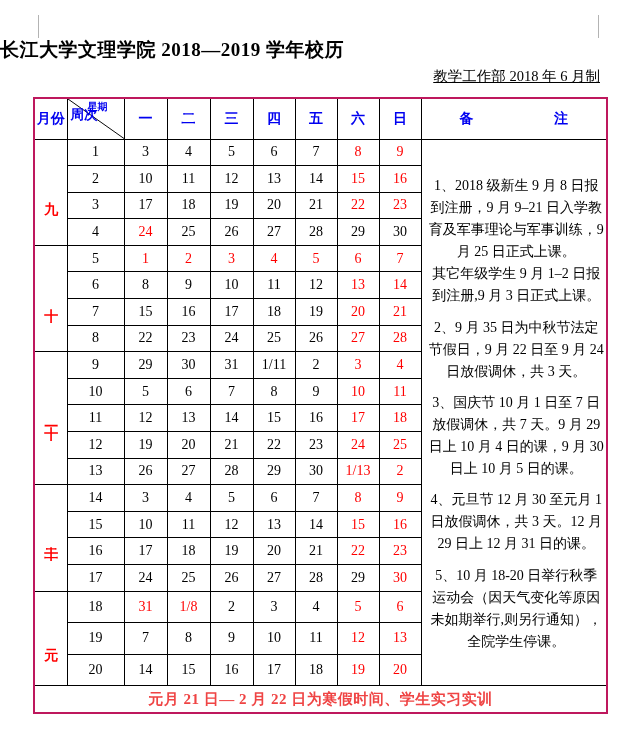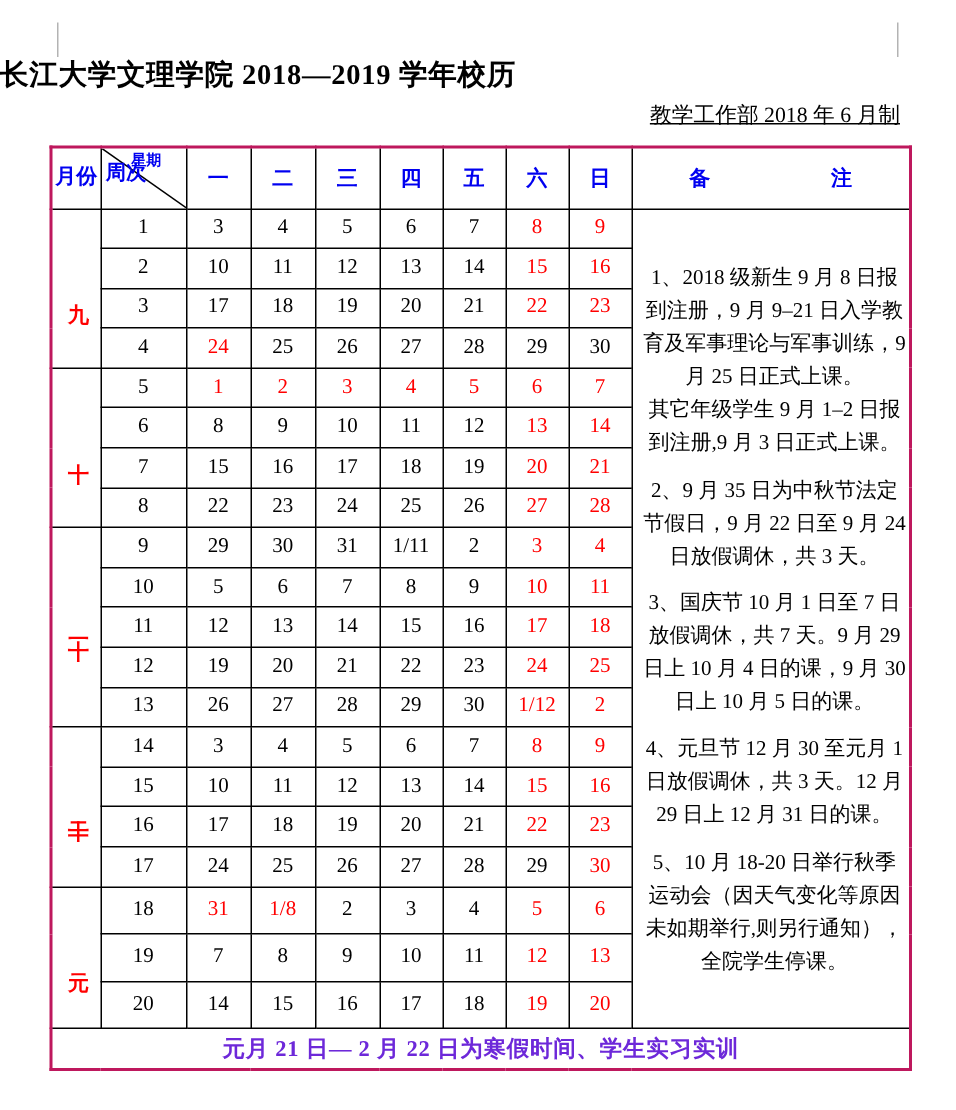--- a/index.html
+++ b/index.html
@@ -96,21 +96,21 @@
     padding: 3px 2px 0 7px;
     font-size: 13.4px;
     line-height: 1.58;
     font-family: "Liberation Serif", "DejaVu Serif", serif;
   }
   td.notes-cell p { margin: 0 0 9px 0; }
   td.notes-cell p.no-gap { margin-bottom: 0; }
 
   tr.footer-row td {
     height: 27px;
-    color: #6d28d9;
+    color: #ef4444;
     font-weight: bold;
     font-size: 15px;
     letter-spacing: 0.5px;
   }
 </style>
 </head>
 <body>
 
 <div class="crop-mark left"></div>
 <div class="crop-mark right"></div>
@@ -290,21 +290,21 @@
         <td class="day-cell red">24</td>
         <td class="day-cell red">25</td>
       </tr>
       <tr class="wk">
         <td class="week-cell">13</td>
         <td class="day-cell">26</td>
         <td class="day-cell">27</td>
         <td class="day-cell">28</td>
         <td class="day-cell">29</td>
         <td class="day-cell">30</td>
-        <td class="day-cell red">1/12</td>
+        <td class="day-cell red">1/13</td>
         <td class="day-cell red">2</td>
       </tr>
       <tr class="wk">
         <td class="month-cell" rowspan="4">十二</td>
         <td class="week-cell">14</td>
         <td class="day-cell">3</td>
         <td class="day-cell">4</td>
         <td class="day-cell">5</td>
         <td class="day-cell">6</td>
         <td class="day-cell">7</td>

